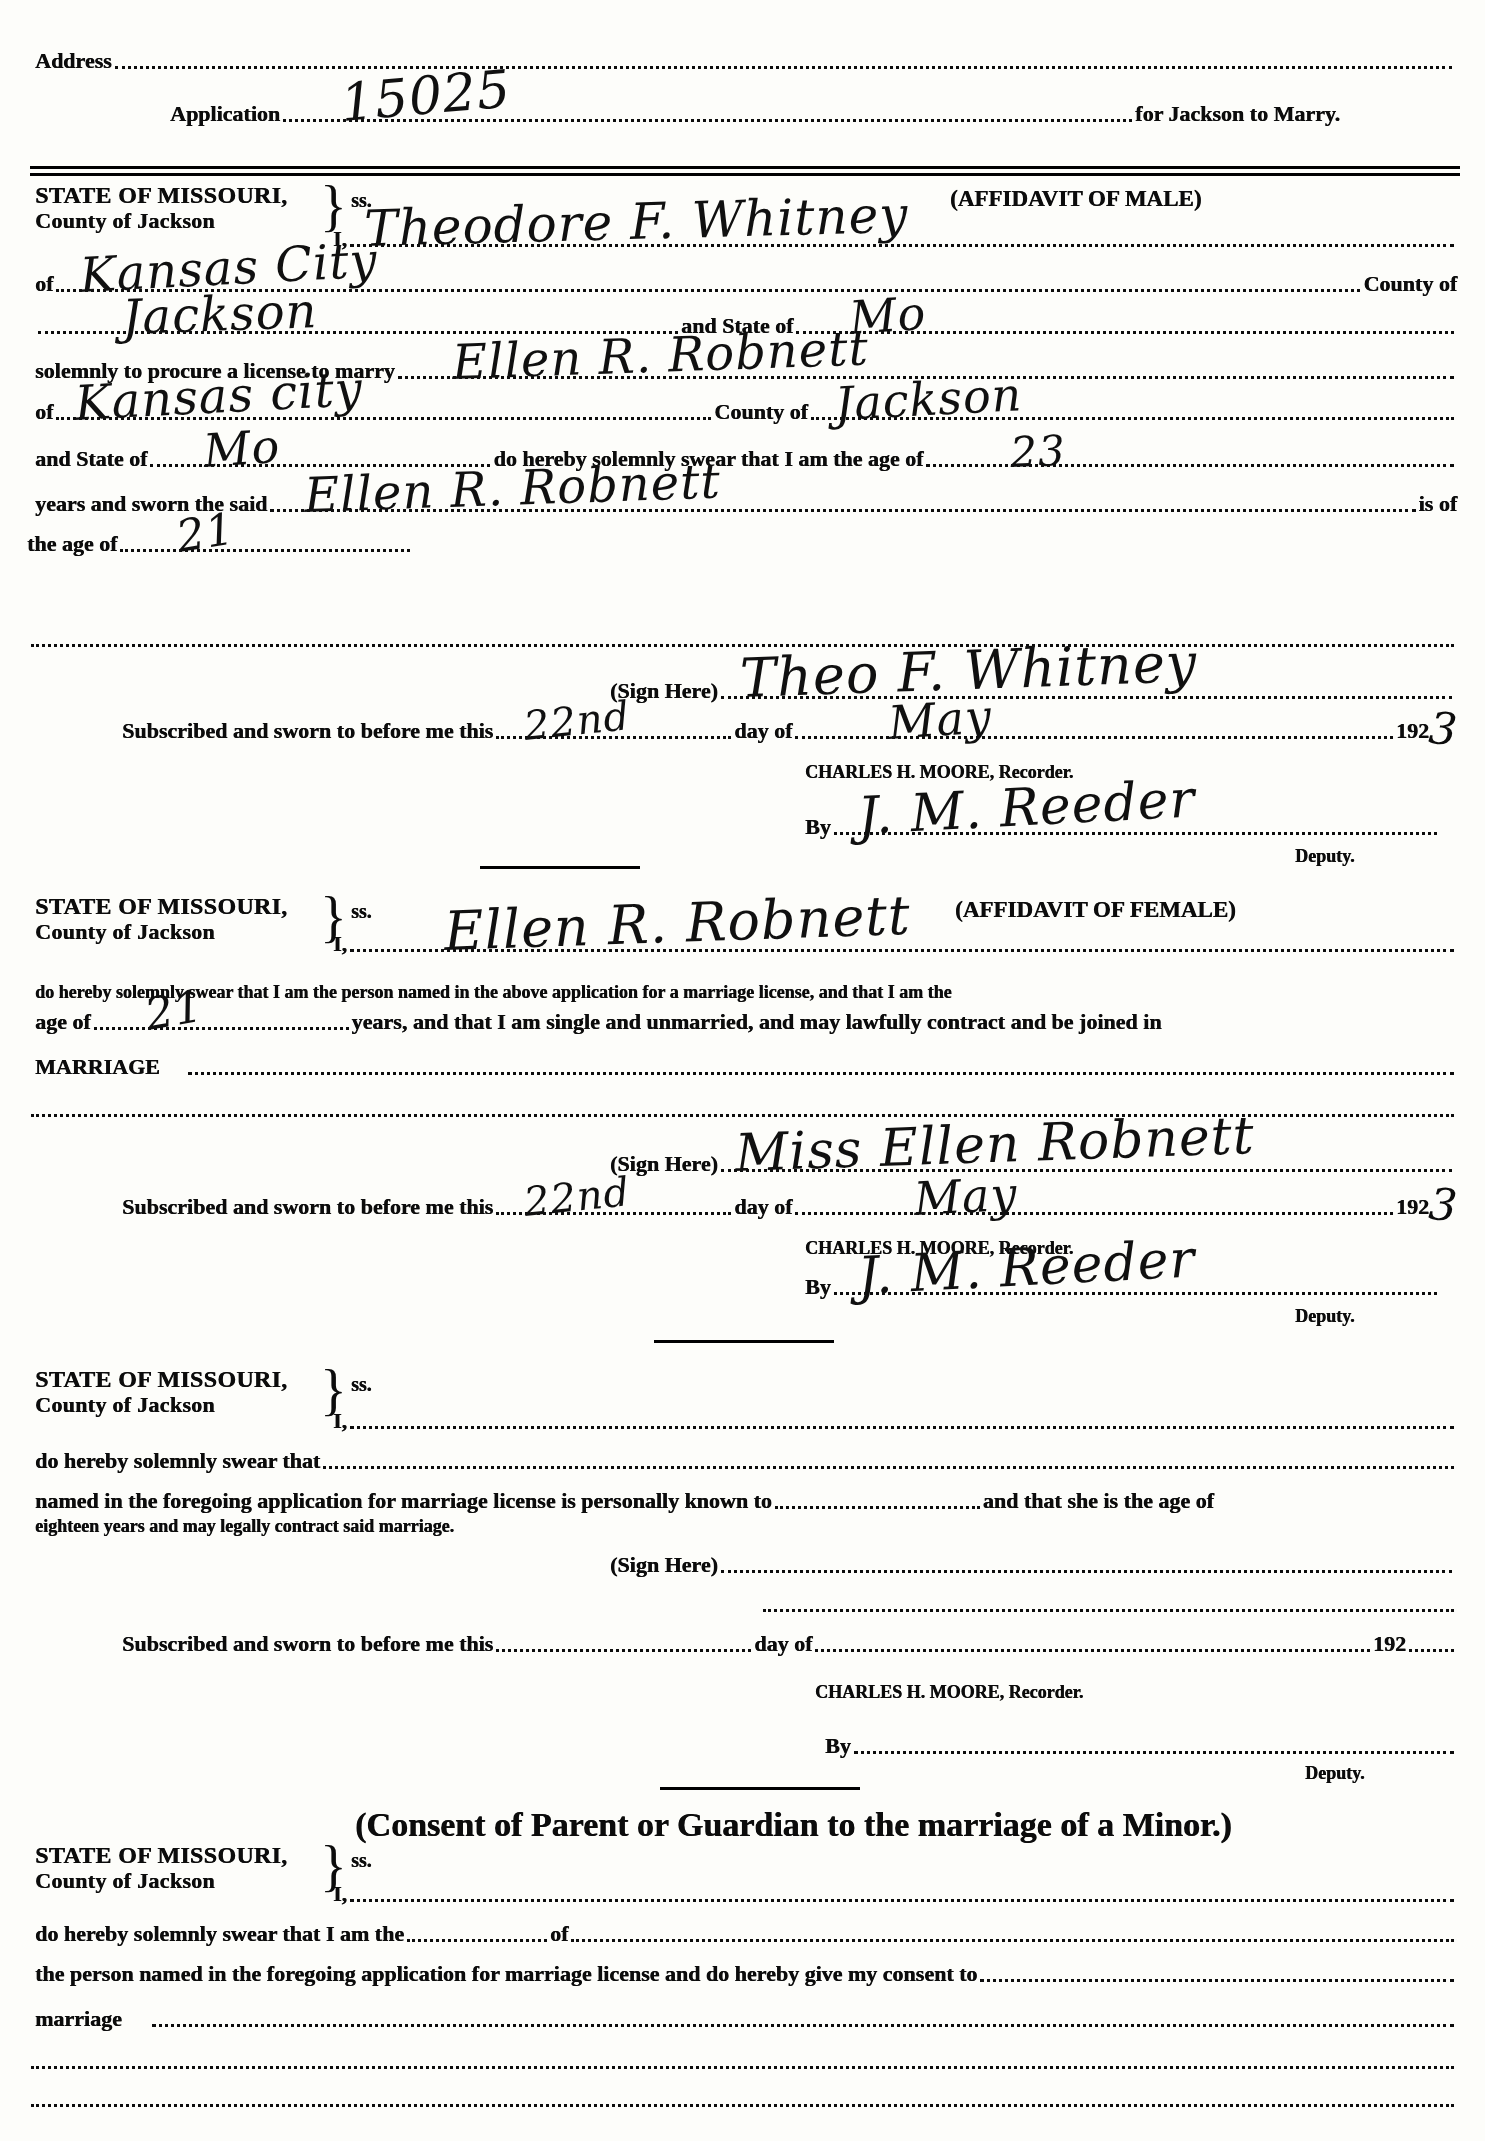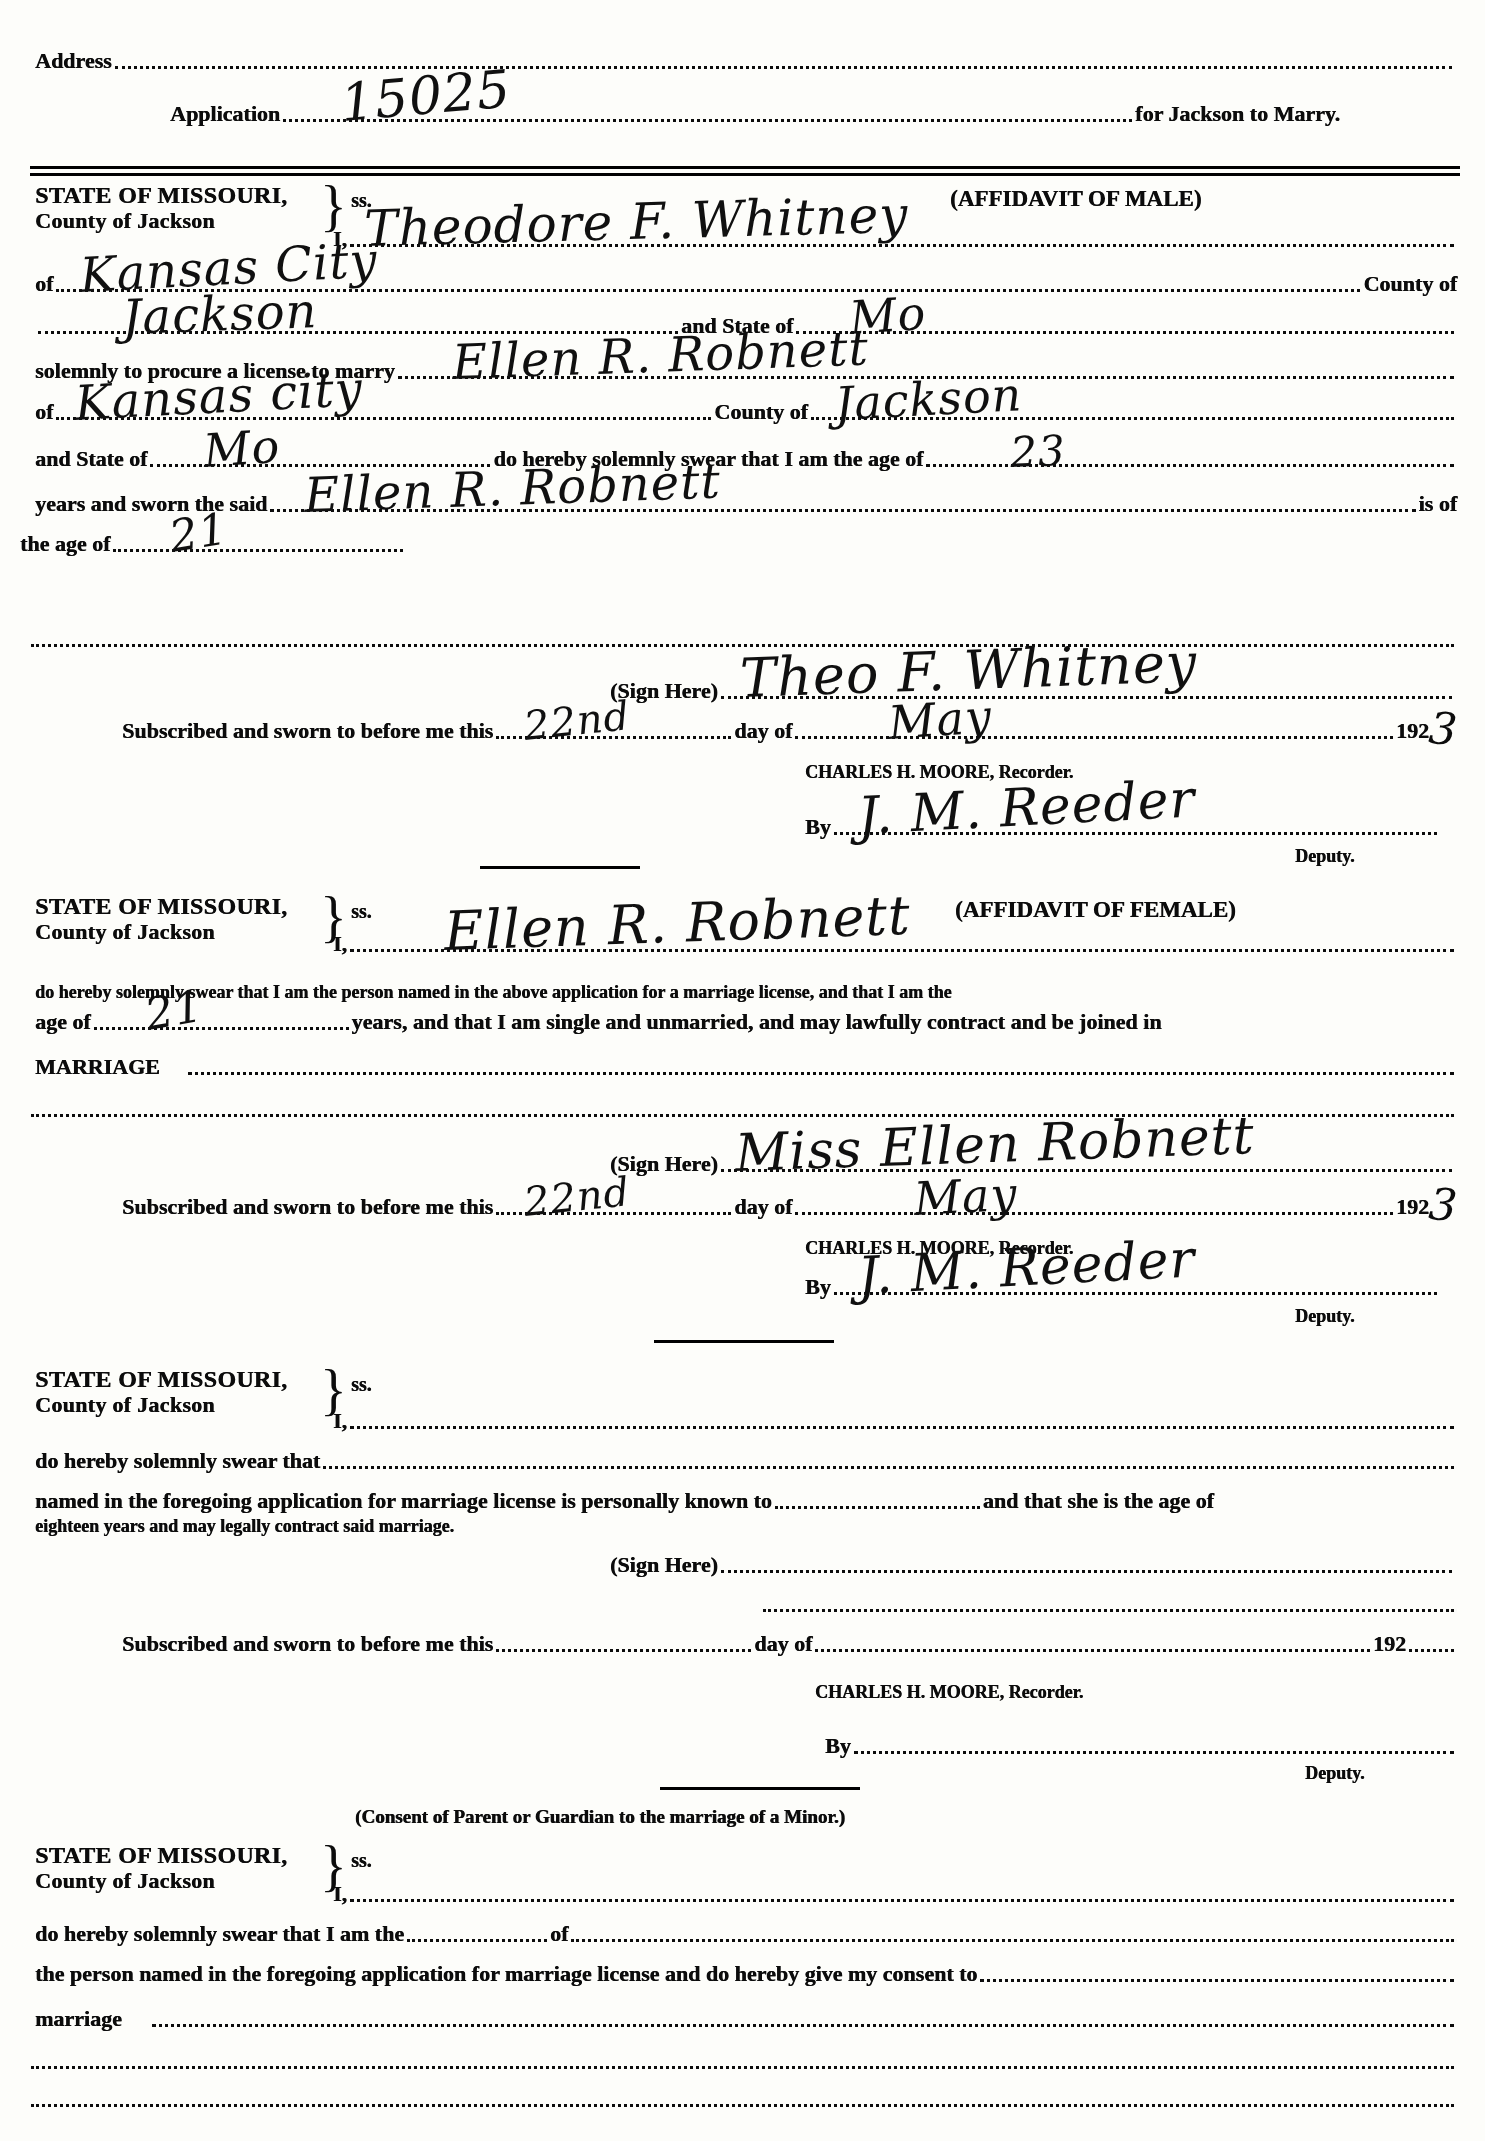--- a/index.html
+++ b/index.html
@@ -17,21 +17,21 @@
       transform-origin:left bottom;letter-spacing:1px}
   .hw-inline{font-family:"DejaVu Serif",serif;font-style:italic;font-weight:400;
       font-size:44px;line-height:30px;transform:rotate(5deg);white-space:nowrap}
   .sechead{position:absolute;font-size:24px;line-height:1.12;letter-spacing:.3px;
       text-shadow:.5px 0 0 currentColor}
   .sechead .sub{font-size:22px}
   .ssblock{position:absolute;display:flex;align-items:flex-start}
   .brace{font-size:56px;font-weight:400;line-height:.95}
   .ss{font-size:20px;margin:9px 0 0 4px;text-shadow:.5px 0 0 currentColor}
   .title{position:absolute;font-size:23px;white-space:nowrap;text-shadow:.5px 0 0 currentColor}
-  .heading{position:absolute;font-size:19px;white-space:nowrap;text-shadow:.6px 0 0 currentColor}
+  .heading{position:absolute;font-size:34px;white-space:nowrap;text-shadow:.6px 0 0 currentColor}
   .para{position:absolute;font-size:18px;white-space:nowrap;text-shadow:.5px 0 0 currentColor}
   .double-rule{position:absolute;height:10px;border-top:3px solid #000;border-bottom:3px solid #000}
   .stray{position:absolute;height:3px;background:#000}
 </style>
 </head>
 <body>
 
 <div class="doc">
 
   <div class="row" style="top:42px;left:35px;right:30px">
@@ -114,21 +114,21 @@
   </div>
 
   <div class="row" style="top:485px;left:35px;right:28px">
     <span class="lbl">years and sworn the said</span>
     <span class="fill">
       <span class="hw" style="left:35px;font-size:48px;transform:rotate(-2deg)">Ellen R. Robnett</span>
     </span>
     <span class="lbl">is of</span>
   </div>
 
-  <div class="row" style="top:525px;left:20px;right:28px">
+  <div class="row" style="top:525px;left:27px;right:28px">
     <span class="lbl">the age of</span>
     <span class="fill fwx" style="flex-basis:290px">
       <span class="hw" style="left:60px;font-size:44px;transform:rotate(-9deg)">21</span>
     </span>
   </div>
 
 
   <div class="row" style="top:620px;left:28px;right:28px">
     <span class="fill"></span>
   </div>

